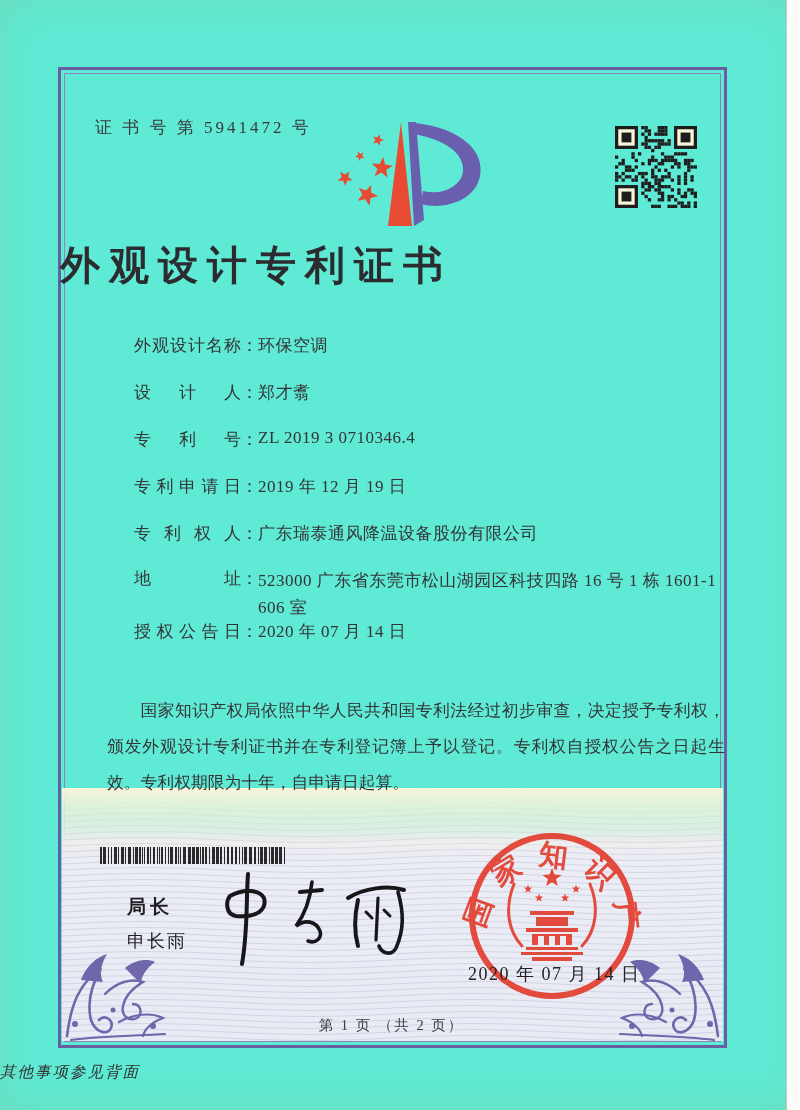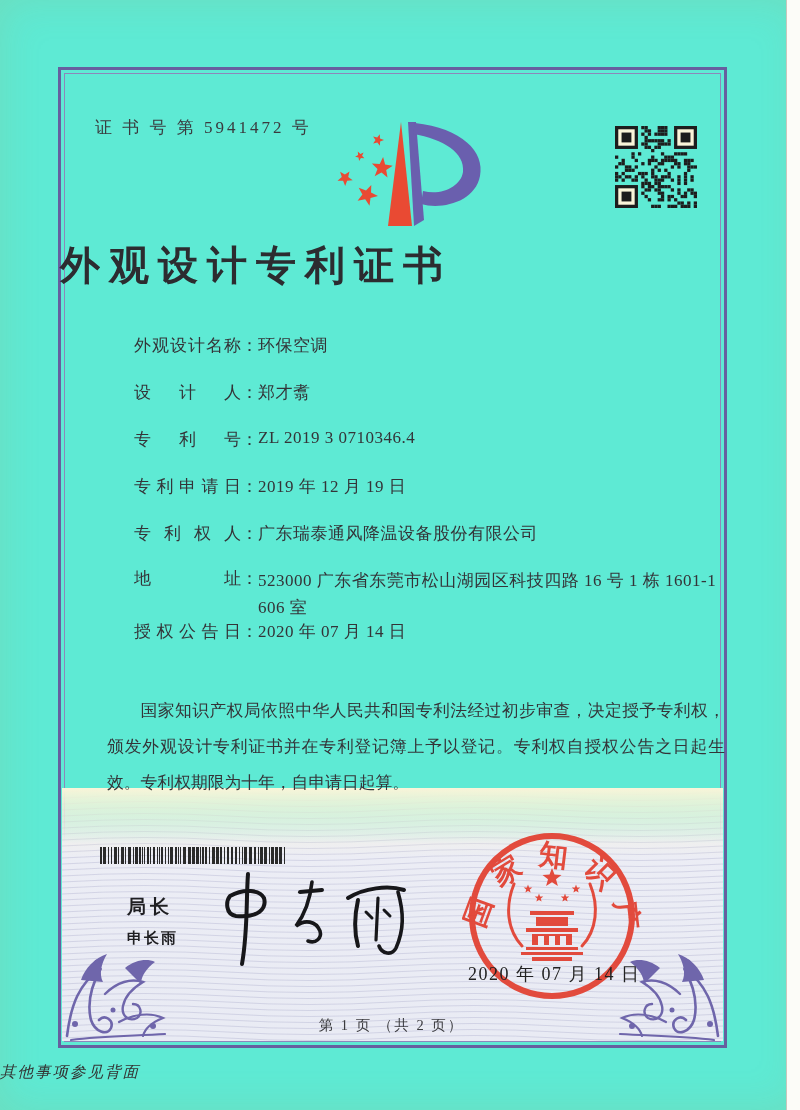--- a/index.html
+++ b/index.html
@@ -65,21 +65,21 @@
   .guilloche{position:absolute;inset:0;width:100%;height:100%;}
   .barcode{position:absolute;left:100px;top:847px;width:190px;height:17px;}
   .signer-title{
     position:absolute;left:127px;top:894px;
     font-family:"Liberation Sans","DejaVu Sans",sans-serif;
     font-size:19px;font-weight:700;color:#1f1f22;letter-spacing:4px;
   }
   .signer-name{
     position:absolute;left:127px;top:929px;
     font-family:"Liberation Sans","DejaVu Sans",sans-serif;
-    font-size:15px;font-weight:700;color:#1f1f22;letter-spacing:2px;
+    font-size:18px;font-weight:400;color:#1f1f22;letter-spacing:2px;
   }
   .signature{position:absolute;left:212px;top:868px;width:215px;height:105px;}
   .seal{position:absolute;left:462px;top:826px;width:180px;height:180px;}
   .seal-date{
     position:absolute;left:468px;top:962px;
     font-size:18px;color:#222;letter-spacing:1.5px;z-index:5;
   }
   .page-info{
     position:absolute;left:60px;top:1016px;width:663px;text-align:center;
     font-size:14.5px;color:#3a3a3e;letter-spacing:2px;

